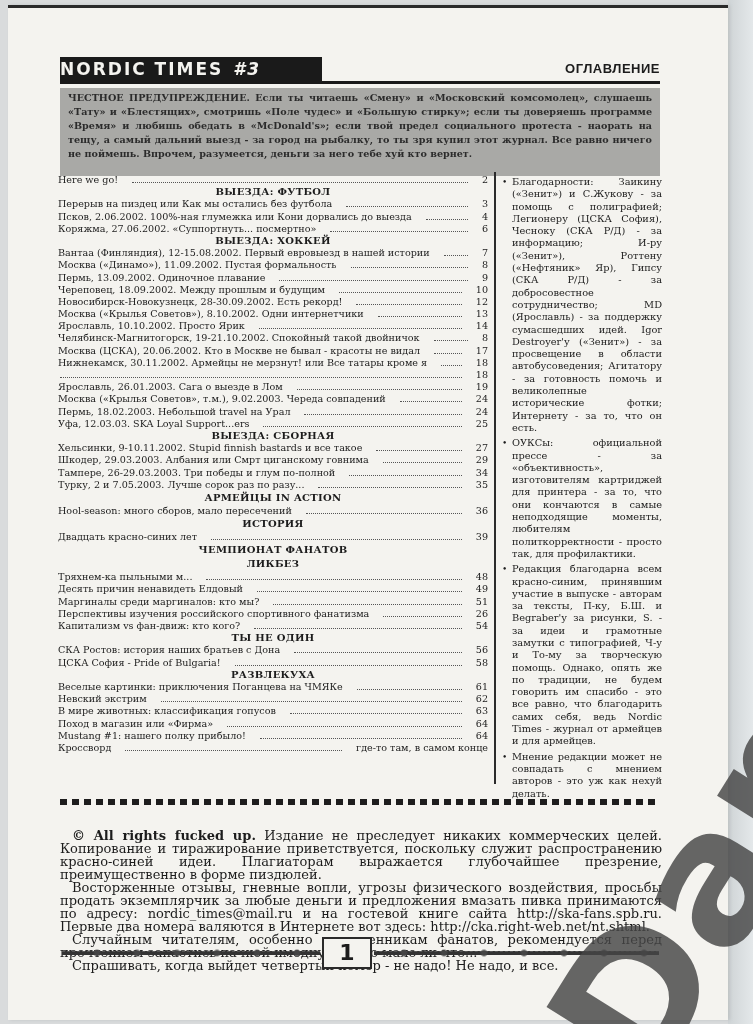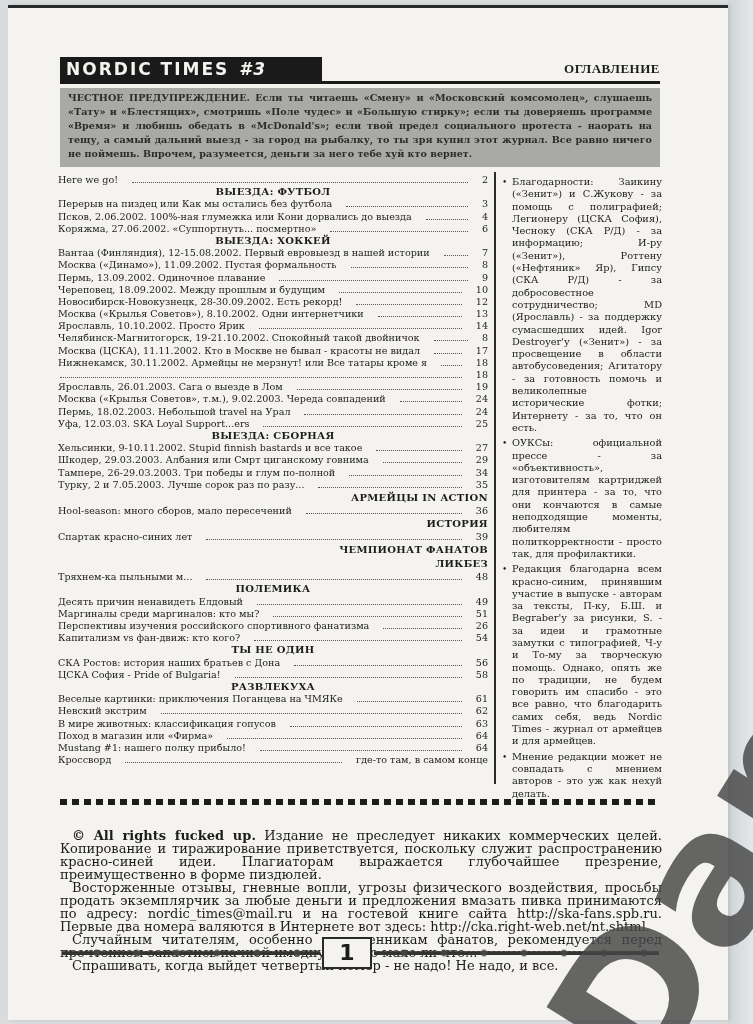--- a/index.html
+++ b/index.html
@@ -23,30 +23,30 @@
   
   .header {
     position:absolute; left:60px; top:57px; width:600px; height:24px;
     border-bottom:3px solid #1a1a1a;
   }
   .masthead {
     position:absolute; left:0; top:0; height:24px; width:262px;
     background:#1a1a1a; color:#f4f3ef;
     font-family:"DejaVu Sans", sans-serif; font-weight:bold;
     font-size:17px; letter-spacing:2px; line-height:24px;
-    padding-left:6px; box-sizing:border-box; white-space:nowrap;
+    box-sizing:border-box; white-space:nowrap;
   }
   .masthead .issue { font-style:italic; margin-left:10px; }
   .section-title {
     position:absolute; right:0; top:4px;
-    font-family:Liberation Serif, serif; font-weight:bold;
+    font-family:Liberation Sans, sans-serif; font-weight:bold;
     font-size:13px; letter-spacing:0.5px;
   }
   .warning {
-    position:absolute; left:60px; top:88px; width:600px; height:79px;
+    position:absolute; left:60px; top:88px; width:600px; height:88px;
     background:#a9a9a6;
     padding:3px 8px; box-sizing:border-box;
     font-size:9.6px; line-height:14px; font-weight:bold; color:#2b2b2b;
     text-align:justify;
   }
   
   .toc {
     position:absolute; left:58px; top:174px; width:430px;
     font-size:9.6px;
   }
@@ -57,21 +57,21 @@
   .toc-row .t { flex:0 0 auto; }
   .toc-row .dots {
     flex:1 1 auto; overflow:hidden; margin:0 2px;
     border-bottom:1px dotted #555; height:8px;
   }
   .toc-row .p { flex:0 0 auto; }
   .toc-head {
     text-align:center; font-weight:bold; font-size:10px;
     height:12.2px; line-height:12.2px; letter-spacing:0.3px;
   }
-  .toc-head.spaced { height:14px; line-height:14px;text-align:right; }
+  .toc-head.spaced { height:14px; line-height:14px; }
   .col-divider {
     position:absolute; left:494px; top:172px; width:2px; height:612px;
     background:#2b2b2b;
   }
   
   .notes {
     position:absolute; left:502px; top:176px; width:160px;
     font-size:9.8px; line-height:12.3px; text-align:justify;
   }
   .note { position:relative; padding-left:10px; margin-bottom:3px; }
@@ -183,21 +183,21 @@
       <span class="t">Ярославль, 10.10.2002. Просто Ярик</span>
       <span class="dots"></span>
       <span class="p">14</span>
     </div>
     <div class="toc-row">
       <span class="t">Челябинск-Магнитогорск, 19-21.10.2002. Спокойный такой двойничок</span>
       <span class="dots"></span>
       <span class="p">8</span>
     </div>
     <div class="toc-row">
-      <span class="t">Москва (ЦСКА), 11.11.2002. Кто в Москве не бывал - красоты не видал</span>
+      <span class="t">Москва (ЦСКА), 20.06.2002. Кто в Москве не бывал - красоты не видал</span>
       <span class="dots"></span>
       <span class="p">17</span>
     </div>
     <div class="toc-row">
       <span class="t">Нижнекамск, 30.11.2002. Армейцы не мерзнут! или Все татары кроме я</span>
       <span class="dots"></span>
       <span class="p">18</span>
     </div>
     <div class="toc-row">
       <span class="dots"></span>
@@ -245,32 +245,31 @@
       <span class="p">35</span>
     </div>
     <div class="toc-head spaced">АРМЕЙЦЫ IN ACTION</div>
     <div class="toc-row">
       <span class="t">Hool-season: много сборов, мало пересечений</span>
       <span class="dots"></span>
       <span class="p">36</span>
     </div>
     <div class="toc-head spaced">ИСТОРИЯ</div>
     <div class="toc-row">
-      <span class="t">Спартак красно-синих лет</span>
+      <span class="t">Двадцать красно-синих лет</span>
       <span class="dots"></span>
       <span class="p">39</span>
     </div>
     <div class="toc-head spaced">ЧЕМПИОНАТ ФАНАТОВ</div>
     <div class="toc-head spaced">ЛИКБЕЗ</div>
     <div class="toc-row">
       <span class="t">Тряхнем-ка пыльными м...</span>
       <span class="dots"></span>
       <span class="p">48</span>
     </div>
-    <div class="toc-head">ПОЛЕМИКА</div>
     <div class="toc-row">
       <span class="t">Десять причин ненавидеть Елдовый</span>
       <span class="dots"></span>
       <span class="p">49</span>
     </div>
     <div class="toc-row">
       <span class="t">Маргиналы среди маргиналов: кто мы?</span>
       <span class="dots"></span>
       <span class="p">51</span>
     </div>

